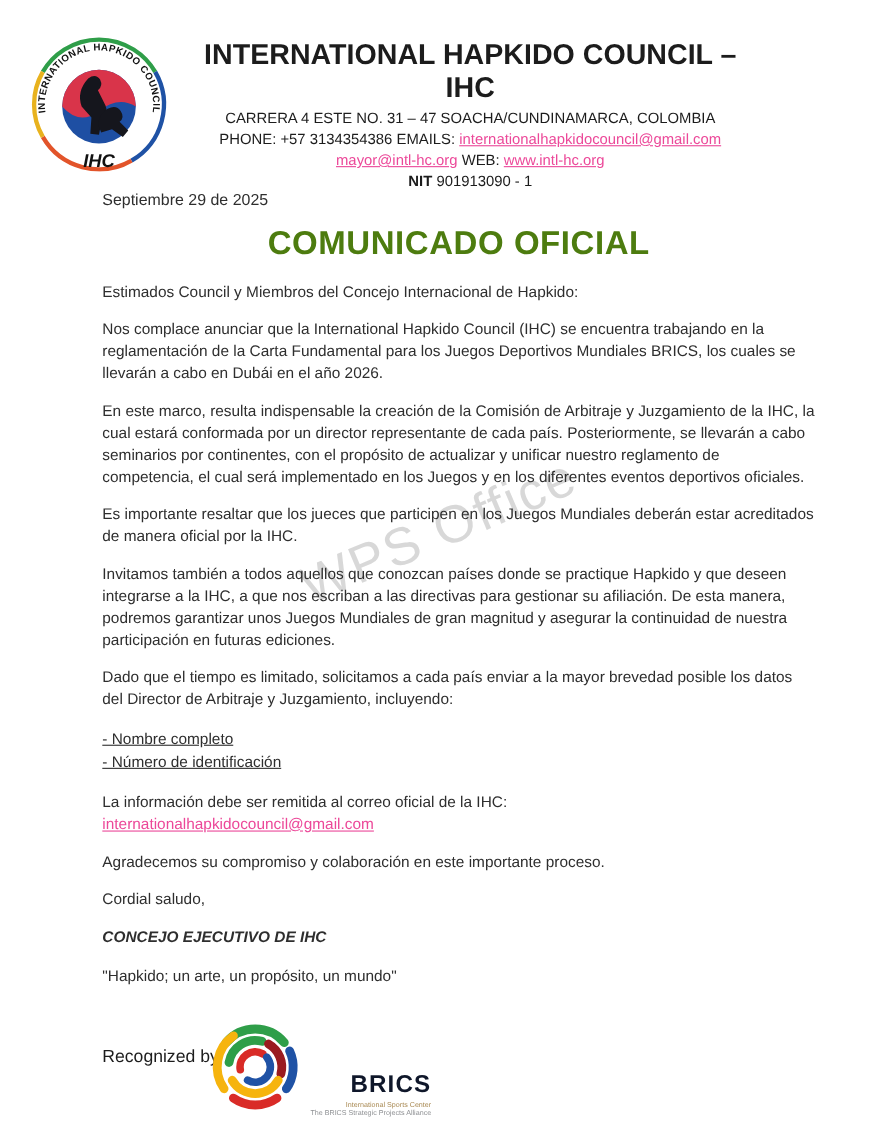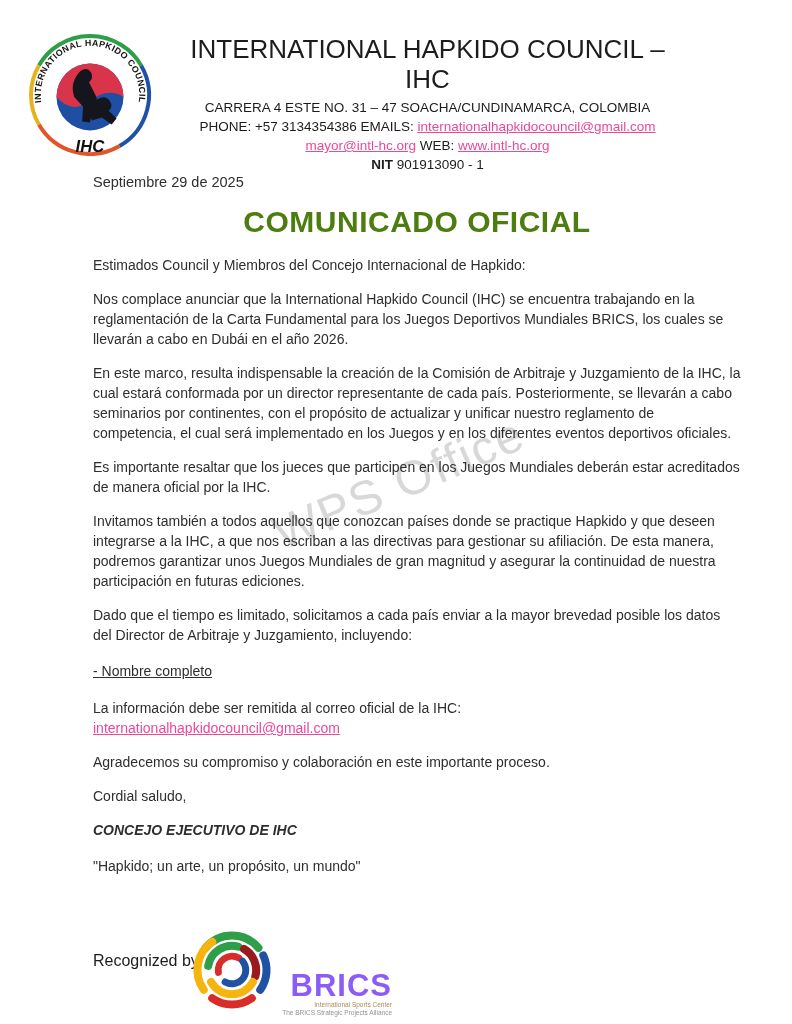--- a/index.html
+++ b/index.html
@@ -7,21 +7,21 @@
   .page{
     position:relative; width:792px; height:1024px; margin:0 auto;
     background:#ffffff; overflow:hidden;
     font-family:"Liberation Sans","DejaVu Sans",sans-serif;
     color:#2e2e2e;
   }
   
   .letterhead{ position:relative; padding-top:28px; height:156px; }
   .ihc-logo{ position:absolute; left:20px; top:28px; width:140px; height:128px; }
   .head-text{ margin-left:175px; width:505px; text-align:center; color:#1c1c1c; }
-  .org-name{ font-size:26px; font-weight:normal; letter-spacing:0px; line-height:30px; margin-top:6px; }
+  .org-name{ font-size:26px; font-weight:bold; letter-spacing:0px; line-height:30px; margin-top:6px; }
   .addr{ font-size:13.5px; margin-top:6px; font-weight:500; }
   .contact{ font-size:13.5px; margin-top:4px; }
   .contact b{ font-weight:normal; }
   a.link{ color:#ec4899; text-decoration:underline; cursor:pointer; }
   .nit{ font-size:13.5px; margin-top:4px; }
   
   .letter-body{ position:relative; z-index:2; padding:0 51px 0 93px; }
   .date-line{ font-size:14.5px; margin-top:18px; }
   .doc-title{ font-size:30px; font-weight:bold; text-align:center; color:#4d7c0f;
               margin-top:15px; margin-bottom:16px; letter-spacing:0.5px; }
@@ -37,21 +37,21 @@
     position:absolute; left:276px; top:508px; z-index:1;
     font-size:48px; color:#b9b9b9; opacity:0.55; letter-spacing:2px;
     transform:rotate(-23deg); transform-origin:0 50%;
     pointer-events:none; white-space:nowrap;
   }
   
   .footer{ position:absolute; left:0; top:920px; width:792px; height:104px; z-index:2; }
   .recognized{ position:absolute; left:93px; top:32px; font-size:16px; color:#1c1c1c; }
   .brics-logo{ position:absolute; left:186px; top:4px; width:92px; height:92px; }
   .brics-block{ position:absolute; left:247px; top:52px; width:145px; text-align:right; }
-  .brics-word{ font-size:31px; font-weight:bold; color:#8b5cf6; line-height:28px; letter-spacing:1px; }
+  .brics-word{ font-size:22px; font-weight:bold; color:#0f172a; line-height:28px; letter-spacing:1px; }
   .brics-sub1{ font-size:6.5px; color:#a98a54; margin-top:1px; }
   .brics-sub2{ font-size:6.5px; color:#8f9194; margin-top:1px; }
 </style>
 </head>
 <body>
 
 <div class="page">
 
   <header class="letterhead">
 
@@ -107,20 +107,21 @@
 
     <p>Estimados Council y Miembros del Concejo Internacional de Hapkido:</p>
     <p class="gap-top">Nos complace anunciar que la International Hapkido Council (IHC) se encuentra trabajando en la reglamentación de la Carta Fundamental para los Juegos Deportivos Mundiales BRICS, los cuales se llevarán a cabo en Dubái en el año 2026.</p>
     <p class="gap-top">En este marco, resulta indispensable la creación de la Comisión de Arbitraje y Juzgamiento de la IHC, la cual estará conformada por un director representante de cada país. Posteriormente, se llevarán a cabo seminarios por continentes, con el propósito de actualizar y unificar nuestro reglamento de competencia, el cual será implementado en los Juegos y en los diferentes eventos deportivos oficiales.</p>
     <p class="gap-top">Es importante resaltar que los jueces que participen en los Juegos Mundiales deberán estar acreditados de manera oficial por la IHC.</p>
     <p class="gap-top">Invitamos también a todos aquellos que conozcan países donde se practique Hapkido y que deseen integrarse a la IHC, a que nos escriban a las directivas para gestionar su afiliación. De esta manera, podremos garantizar unos Juegos Mundiales de gran magnitud y asegurar la continuidad de nuestra participación en futuras ediciones.</p>
     <p class="gap-top">Dado que el tiempo es limitado, solicitamos a cada país enviar a la mayor brevedad posible los datos del Director de Arbitraje y Juzgamiento, incluyendo:</p>
 
     <div class="plain-list">
       <div>- Nombre completo</div>
+      <div>- Número de identificación</div>
     </div>
 
     <p class="email-block">
       <span>La información debe ser remitida al correo oficial de la IHC:</span><br>
       <a class="link">internationalhapkidocouncil@gmail.com</a>
     </p>
 
     <p class="gap-top">Agradecemos su compromiso y colaboración en este importante proceso.</p>
     <p class="gap-top">Cordial saludo,</p>
     <p class="sig">CONCEJO EJECUTIVO DE IHC</p>

